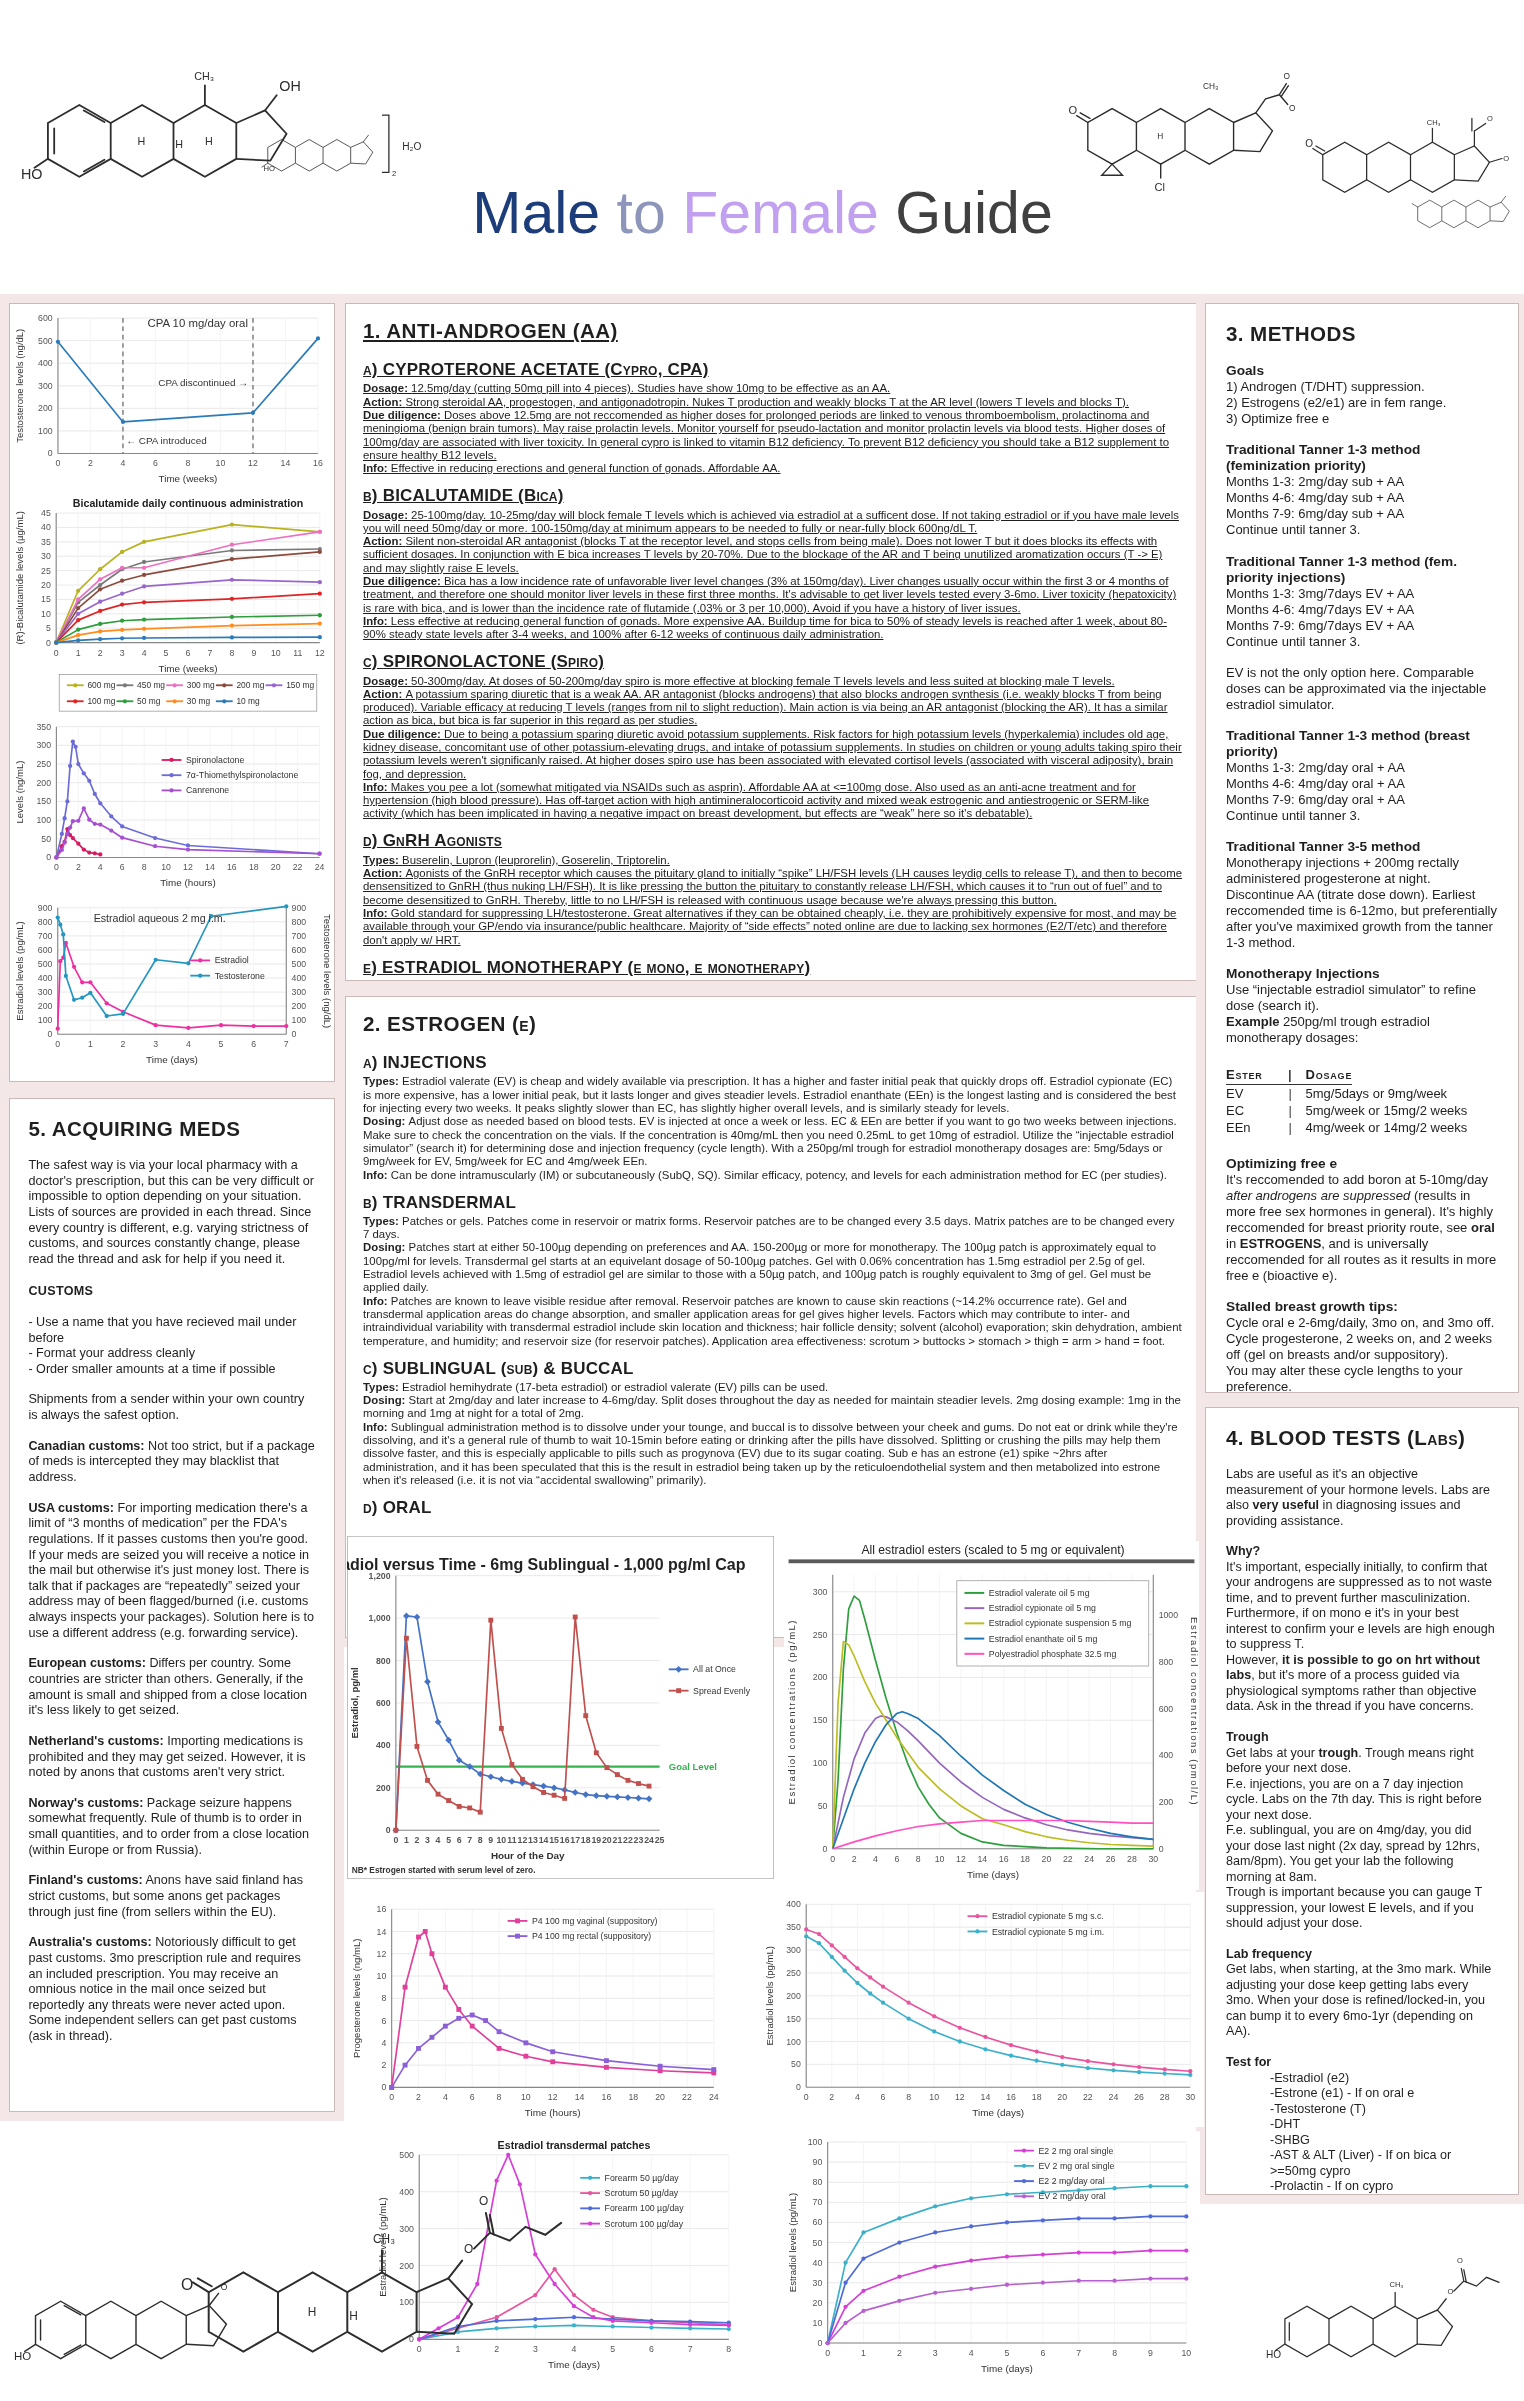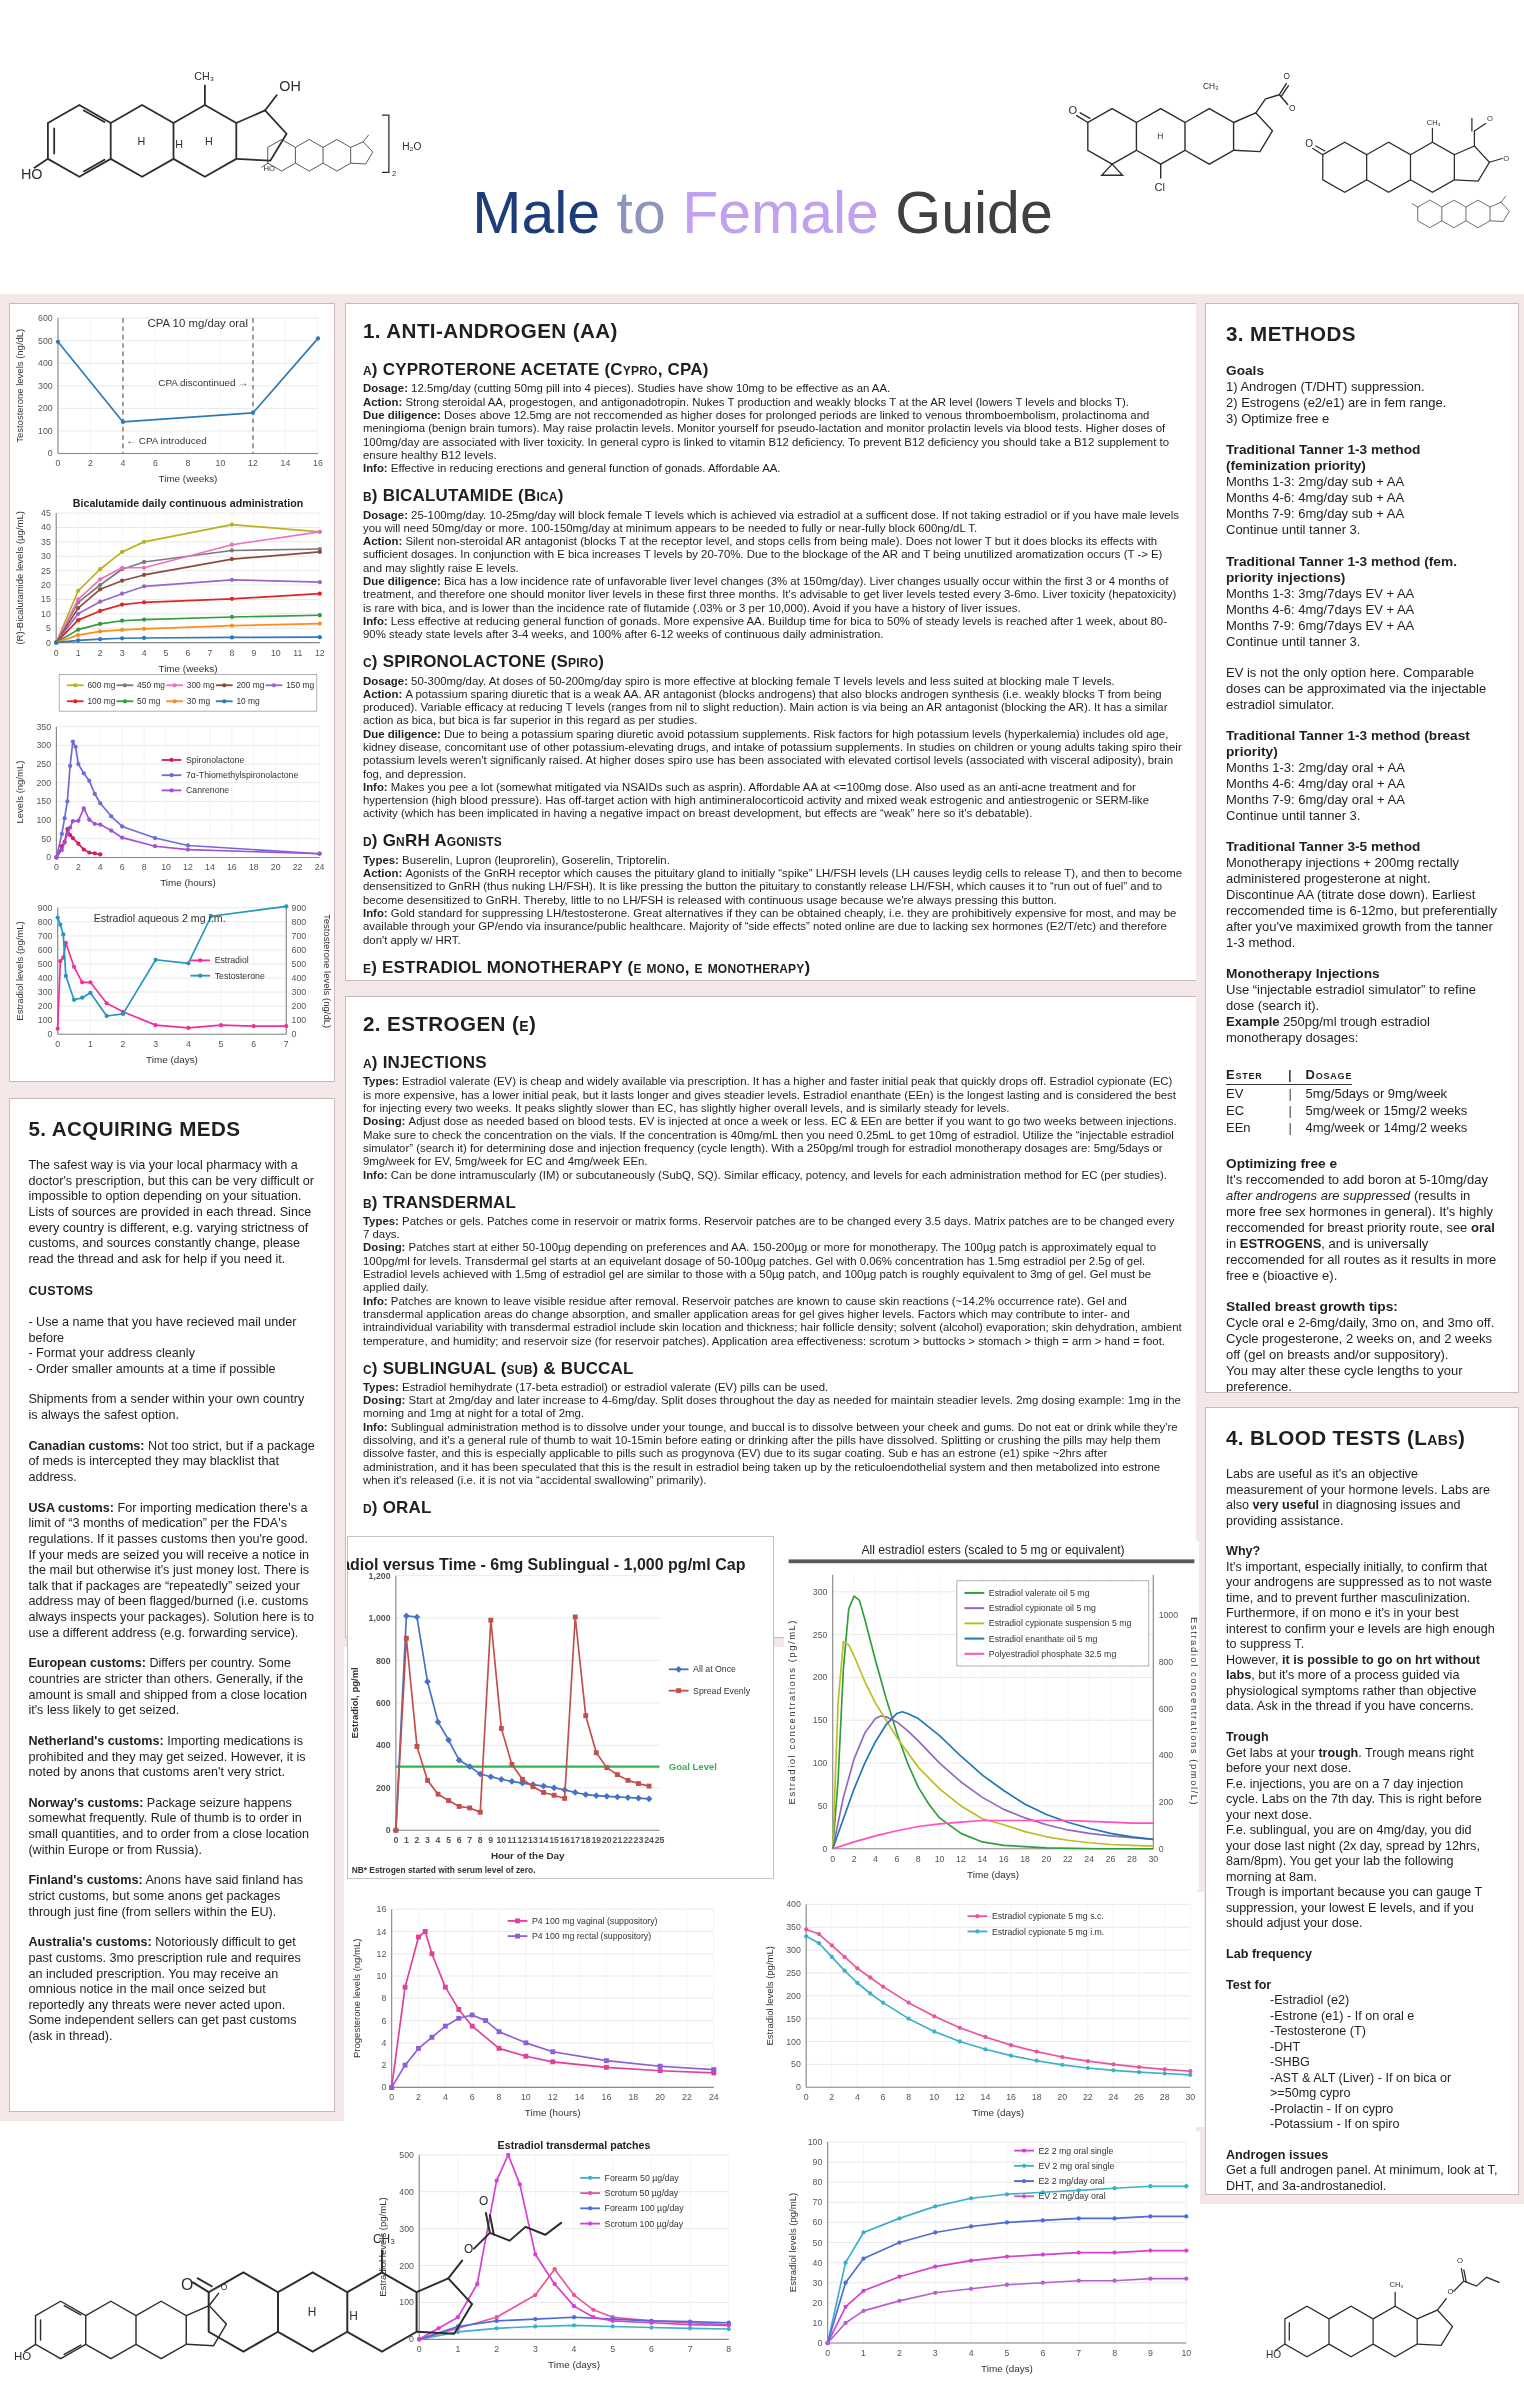--- a/index.html
+++ b/index.html
@@ -11,21 +11,21 @@
   .t-hrt{color:#eed9f6;} .t-gen{color:#b88ced;}
   .subtitle{position:absolute;left:0;right:0;top:184px;text-align:center;font-size:59px;
             font-weight:500;line-height:1;}
   .s-male{color:#1d3d7a;} .s-to{color:#8d95ba;} .s-female{color:#c2a0f0;} .s-guide{color:#404040;}
   .detail{position:absolute;left:0;right:0;top:268px;text-align:center;font-size:20.6px;font-weight:600;margin-top:25px;}
   .d-a{color:#d7b3ee;} .d-b{color:#a97fe8;} .d-c{color:#6f7396;}
   
   .panel{position:absolute;background:#fff;border:1.5px solid #cbb9b9;box-shadow:0 0 0 9.1px #f3e7e7;
          box-sizing:border-box;overflow:hidden;}
   .panel h2{margin:0 0 17px 0;font-size:20.6px;font-weight:600;letter-spacing:0.4px;font-variant:small-caps;}
-  #p-aa{left:345px;top:303px;width:856px;height:678px;padding:15.2px 17px;}
+  #p-aa{left:345px;top:303px;width:856px;height:678px;padding:15.2px 17px;text-decoration:underline;}
   #p-es{left:345px;top:996px;width:856px;height:642px;padding:15.2px 17px;}
   #p-me{left:1205px;top:303px;width:314px;height:1090px;padding:18.3px 20px;}
   #p-la{left:1205px;top:1407px;width:314px;height:788px;padding:18.3px 20px;}
   #p-aq{left:9.1px;top:1098px;width:326px;height:1014px;padding:18.3px 18.3px;}
   #p-ch{left:9.1px;top:303px;width:326px;height:779px;padding:4.6px 1.5px;}
   
   .drug h3{margin:10.7px 0 2.3px 0;font-size:17px;font-weight:600;font-variant:small-caps;letter-spacing:0.2px;}
   .drug p{margin:0;font-size:11.4px;line-height:13.3px;}
   .drug b{font-weight:700;}
   
@@ -676,20 +676,21 @@
         <p>Furthermore, if on mono e it's in your best interest to confirm your e levels are high enough to suppress T.</p>
         <p><span>However, </span><b>it is possible to go on hrt without labs</b><span>, but it's more of a process guided via physiological symptoms rather than objective data. Ask in the thread if you have concerns.</span></p>
         <div class="gap"></div>
         <p class="h">Trough</p>
         <p><span>Get labs at your </span><b>trough</b><span>. Trough means right before your next dose.</span></p>
         <p>F.e. injections, you are on a 7 day injection cycle. Labs on the 7th day. This is right before your next dose.</p>
         <p>F.e. sublingual, you are on 4mg/day, you did your dose last night (2x day, spread by 12hrs, 8am/8pm). You get your lab the following morning at 8am.</p>
         <p>Trough is important because you can gauge T suppression, your lowest E levels, and if you should adjust your dose.</p>
         <div class="gap"></div>
         <p class="h">Lab frequency</p>
+        <p>Get labs, when starting, at the 3mo mark. While adjusting your dose keep getting labs every 3mo. When your dose is refined/locked-in, you can bump it to every 6mo-1yr (depending on AA).</p>
         <div class="gap"></div>
         <p class="h">Test for</p>
         <p class="ind">-Estradiol (e2)</p>
         <p class="ind">-Estrone (e1) - If on oral e</p>
         <p class="ind">-Testosterone (T)</p>
         <p class="ind">-DHT</p>
         <p class="ind">-SHBG</p>
         <p class="ind">-AST &amp; ALT (Liver) - If on bica or &gt;=50mg cypro</p>
         <p class="ind">-Prolactin - If on cypro</p>
         <p class="ind">-Potassium - If on spiro</p>

